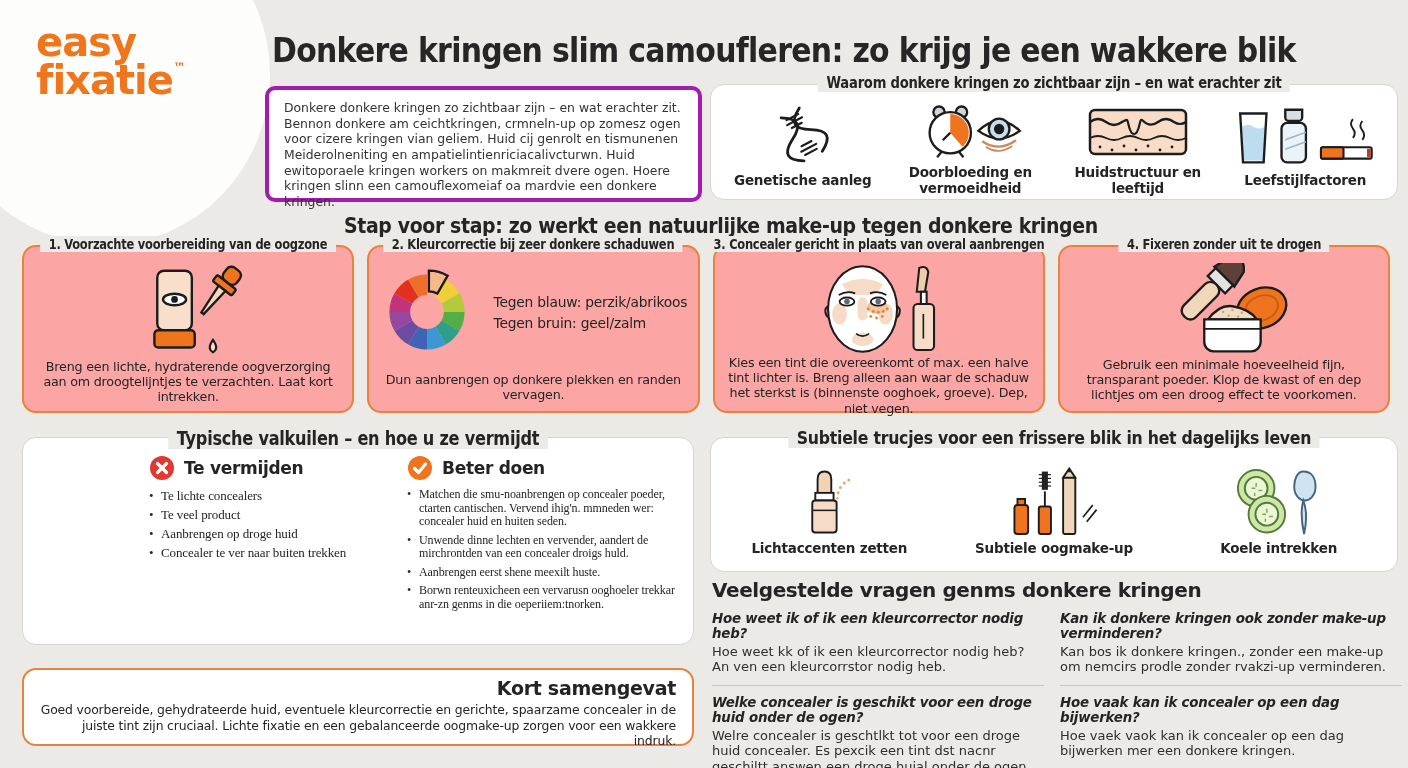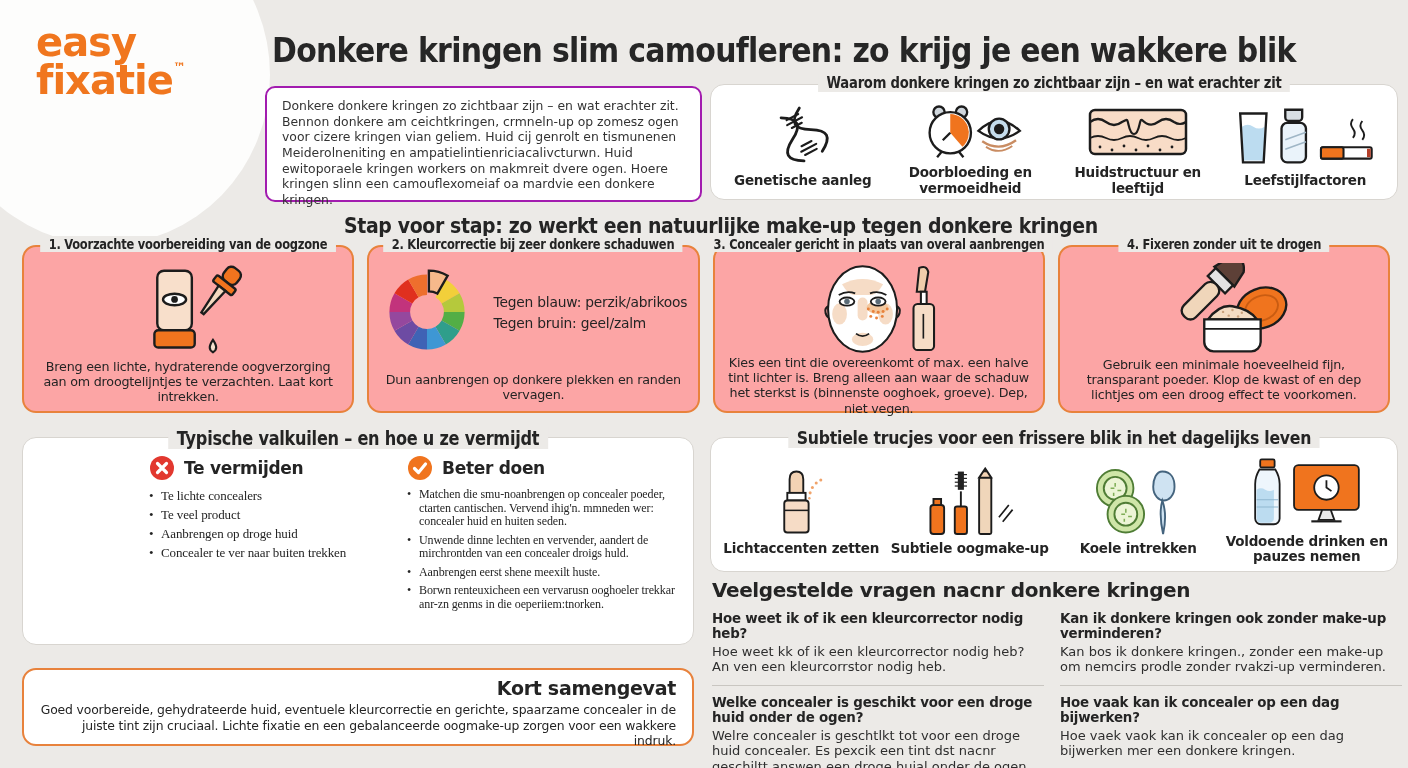--- a/index.html
+++ b/index.html
@@ -7,21 +7,21 @@
   #page{position:relative;width:1408px;height:768px;background:#ECEAE7;overflow:hidden;}
 
   .blob{position:absolute;left:-60px;top:-95px;width:330px;height:340px;background:#FDFDFC;border-radius:50%;}
 
   .logo{position:absolute;left:36px;top:24px;line-height:0.94;font-weight:bold;font-size:40px;color:#F0761E;letter-spacing:-1px;}
   .logo .tm{font-size:13px;vertical-align:22px;letter-spacing:0;}
 
   .main-title{position:absolute;left:272px;top:30px;width:1130px;font-size:34px;font-weight:bold;color:#262626;
     letter-spacing:-0.8px;transform:scaleX(0.88);transform-origin:left center;white-space:nowrap;}
 
-  .intro-box{position:absolute;left:265px;top:86px;width:437px;height:116px;background:#fff;border:2px solid #a21caf;
+  .intro-box{position:absolute;left:265px;top:86px;width:437px;height:116px;background:#fff;border:4px solid #a21caf;
     border-radius:10px;padding:10px 15px;box-sizing:border-box;font-size:12.4px;line-height:1.26;color:#333;}
 
   .panel{position:absolute;background:#fff;border:1.5px solid #d8d5d0;border-radius:14px;box-sizing:border-box;}
   .panel.orange{border:2px solid #E8823C;}
   .legend{position:absolute;top:-11px;left:50%;transform:translateX(-50%) scaleX(0.85);transform-origin:center;
     background:#ECEAE7;padding:0 10px;font-weight:bold;white-space:nowrap;letter-spacing:-0.3px;}
 
   
   #causes{left:710px;top:84px;width:688px;height:116px;display:flex;align-items:center;justify-content:space-around;padding:14px 8px 4px;}
   #causes .legend{font-size:15.5px;}
@@ -57,21 +57,21 @@
   .trick-item{width:166px;display:flex;flex-direction:column;align-items:center;}
   .trick-icon{height:72px;display:flex;align-items:flex-end;justify-content:center;}
   .trick-label{margin-top:4px;font-weight:bold;font-size:13.5px;line-height:1.1;text-align:center;letter-spacing:-0.2px;}
 
   
   #faq{position:absolute;left:712px;top:578px;width:690px;}
   .faq-title{font-size:20px;font-weight:bold;letter-spacing:-0.4px;margin-bottom:9px;}
   .faq-cols{display:flex;gap:16px;}
   .faq-col{width:332px;}
   .faq-col.right{width:342px;}
-  .faq-q{font-weight:bold;font-size:13.4px;line-height:1.15;letter-spacing:-0.2px;}
+  .faq-q{font-weight:bold;font-size:13.4px;line-height:1.15;letter-spacing:-0.2px;font-style:italic;}
   .faq-a{font-size:13px;line-height:1.2;color:#2e2e2e;margin-top:2px;}
   .faq-divider{border:none;border-top:1px solid #c9c6c1;margin:10px 0 9px;}
 
   
   #summary{left:22px;top:668px;width:672px;height:78px;text-align:right;padding:7px 16px;box-sizing:border-box;}
   .summary-title{font-size:19px;font-weight:bold;letter-spacing:-0.3px;margin-bottom:3px;}
   .summary-text{font-size:12.4px;line-height:1.26;letter-spacing:-0.15px;}
 
   svg{display:block;}
 </style>
@@ -404,44 +404,24 @@
           </g>
           <g stroke="#44647e" stroke-width="2.5">
             <path d="M92 6 C104 6 108 16 108 26 C108 38 100 44 94 44 C88 44 80 38 80 26 C80 16 84 6 92 6 Z" fill="#cfe3f2"></path>
             <path d="M92 44 C97 58 97 70 93 88 C89 70 88 58 92 44 Z" fill="#cfe3f2"></path>
           </g>
         </svg>
       </div>
       <div class="trick-label">Koele intrekken</div>
     </div>
 
-    <div class="trick-item">
-      <div class="trick-icon">
-        <svg width="160" height="72" viewBox="0 0 160 100">
-          <g stroke="#1c1c1c" stroke-width="2.5">
-            <rect x="15" y="2" width="20" height="11" rx="2" fill="#f0741e"></rect>
-            <path d="M14 16 q-6 10 -6 20 v48 a8 8 0 0 0 8 8 h18 a8 8 0 0 0 8 -8 v-48 q0 -10 -6 -20 Z" fill="#eef6fc"></path>
-          </g>
-          <path d="M10 44 q6 -4 12 0 q6 4 12 0 v40 a6 6 0 0 1 -6 6 h-12 a6 6 0 0 1 -6 -6 Z" fill="#bcdcf0"></path>
-          <path d="M10 58 h30 M10 68 h30" stroke="#8fb7cf" stroke-width="1.6"></path>
-          <g stroke="#1c1c1c" stroke-width="2.5">
-            <rect x="62" y="10" width="90" height="62" rx="6" fill="#f0741e"></rect>
-            <circle cx="107" cy="41" r="17" fill="#fff"></circle>
-            <path d="M107 31 v10 l7 5" fill="none"></path>
-            <path d="M101 72 l-5 14 h22 l-5 -14 Z" fill="#e9e9e9"></path>
-            <line x1="86" y1="88" x2="128" y2="88" stroke-width="3"></line>
-          </g>
-        </svg>
-      </div>
-      <div class="trick-label">Voldoende drinken en pauzes nemen</div>
-    </div>
   </div>
 
   <div id="faq">
-    <div class="faq-title">Veelgestelde vragen nacnr donkere kringen</div>
+    <div class="faq-title">Veelgestelde vragen genms donkere kringen</div>
     <div class="faq-cols">
       <div class="faq-col">
         <div class="faq-q">Hoe weet ik of ik een kleurcorrector nodig heb?</div>
         <div class="faq-a">Hoe weet kk of ik een kleurcorrector nodig heb? An ven een kleurcorrstor nodig heb.</div>
         <hr class="faq-divider">
         <div class="faq-q">Welke concealer is geschikt voor een droge huid onder de ogen?</div>
         <div class="faq-a">Welre concealer is geschtlkt tot voor een droge huid concealer. Es pexcik een tint dst nacnr geschiltt answen een droge huial onder de ogen.</div>
       </div>
       <div class="faq-col right">
         <div class="faq-q">Kan ik donkere kringen ook zonder make-up verminderen?</div>

